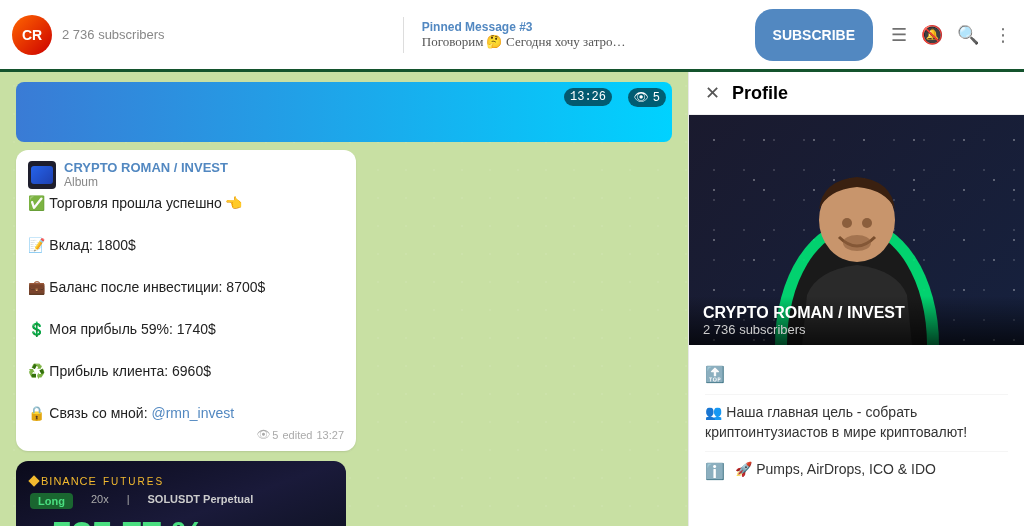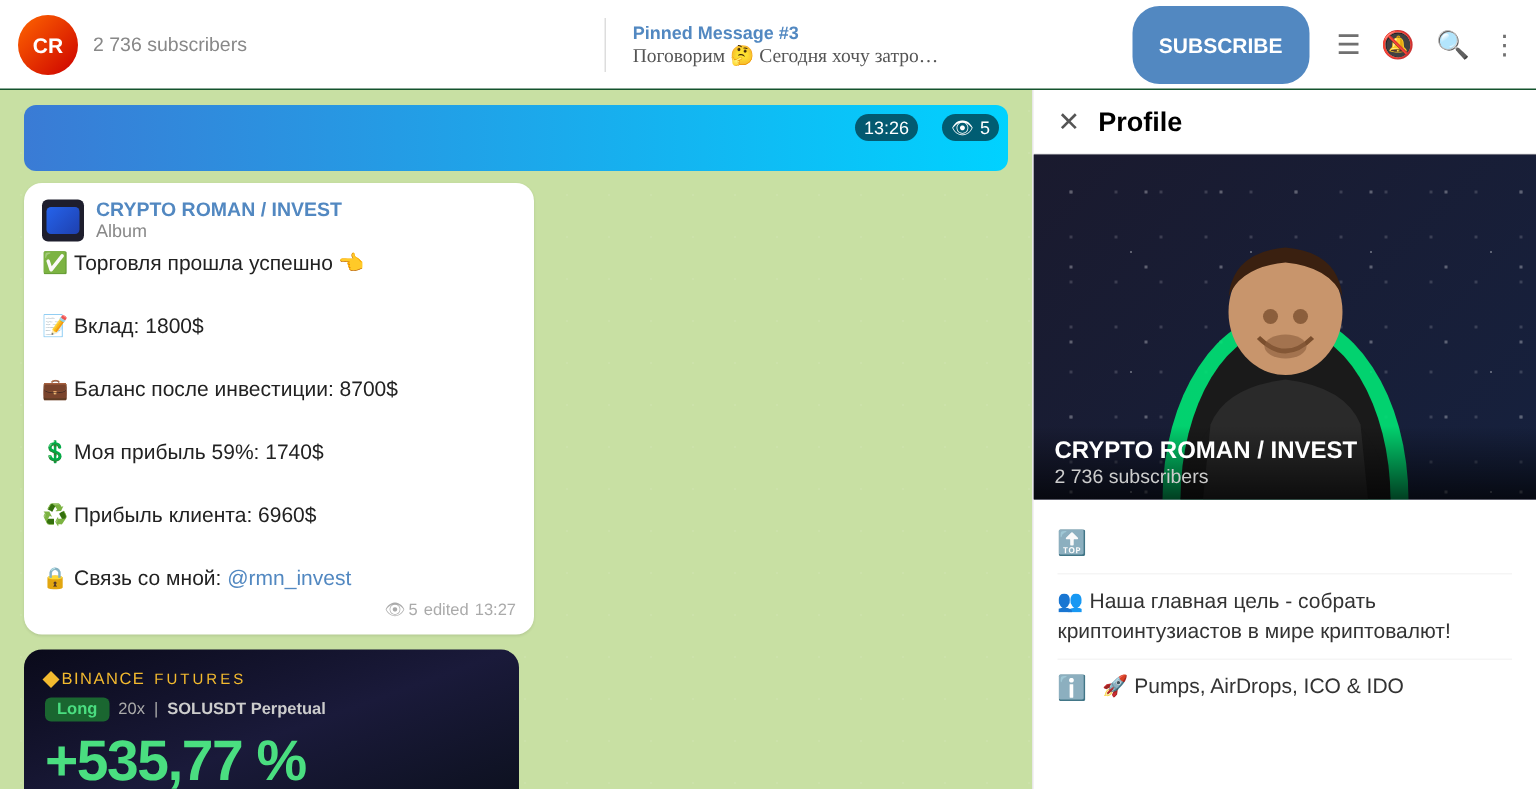--- a/index.html
+++ b/index.html
@@ -1,21 +1,21 @@
 <!DOCTYPE html>
 <html><head>
   <meta charset="utf-8">
   <style>
     * { margin: 0; padding: 0; box-sizing: border-box; }
     body { width: 1024px; height: 526px; overflow: hidden; font-family: -apple-system, BlinkMacSystemFont, 'Segoe UI', sans-serif; display: flex; flex-direction: column; background: #fff; }
 
     
     .header {
-      display: flex; align-items: center; height: 60px;
-      background: #fff; border-bottom: 1px solid #14532d;
+      display: flex; align-items: center; height: 72px;
+      background: #fff; border-bottom: 3px solid #14532d;
       padding: 0 12px; gap: 10px; flex-shrink: 0;
     }
     .header-avatar {
       width: 40px; height: 40px; border-radius: 50%;
       background: linear-gradient(135deg, #f60, #c00);
       display: flex; align-items: center; justify-content: center;
       color: #fff; font-weight: bold; font-size: 14px; flex-shrink: 0;
     }
     .header-info { flex: 1; min-width: 0; }
     .header-title { font-weight: 700; font-size: 15px; color: #000; white-space: nowrap; overflow: hidden; text-overflow: ellipsis; }
@@ -54,22 +54,23 @@
     .msg-sender { font-weight: 700; font-size: 13px; color: #5288c1; }
     .msg-type { font-size: 12px; color: #888; }
     .msg-body { font-size: 14px; color: #222; line-height: 1.5; }
     .msg-footer { display: flex; justify-content: flex-end; align-items: center; gap: 4px; margin-top: 4px; }
     .msg-edited { font-size: 11px; color: #aaa; }
     .msg-time { font-size: 11px; color: #aaa; }
     .view-count { font-size: 11px; color: #aaa; display: flex; align-items: center; gap: 2px; }
 
     
     .chat-top-media {
-      position: relative; height: 44px; margin-bottom: 8px; border-radius: 8px; overflow: hidden;
+      position: relative; height: 60px; margin-bottom: 8px; border-radius: 8px; overflow: hidden;
       background: linear-gradient(90deg, #3a7bd5, #00d2ff);
+      font-family: Liberation Mono, monospace;
     }
     .media-counter {
       position: absolute; top: 6px; right: 6px;
       background: rgba(0,0,0,0.55); color: #fff; font-size: 12px;
       padding: 2px 6px; border-radius: 10px; display: flex; align-items: center; gap: 4px;
     }
     .media-timer {
       position: absolute; top: 6px; right: 60px;
       background: rgba(0,0,0,0.55); color: #fff; font-size: 12px;
       padding: 2px 6px; border-radius: 10px;
@@ -77,21 +78,21 @@
 
     
     .binance-card {
       background: linear-gradient(160deg, #0a0a1a 0%, #1a1a3a 50%, #0a0f1a 100%);
       border-radius: 12px; padding: 14px; max-width: 330px;
       margin-top: 6px;
     }
     .binance-header { display: flex; align-items: center; gap: 6px; margin-bottom: 6px; }
     .binance-logo { font-size: 11px; font-weight: 400; color: #f3ba2f; letter-spacing: 1px; }
     .binance-sub { font-size: 10px; color: #f3ba2f; letter-spacing: 2px; }
-    .binance-tags { display: flex; gap: 6px; margin-bottom: 4px; align-items: center; }
+    .binance-tags { display: flex; gap: 18px; margin-bottom: 4px; align-items: flex-start; }
     .tag-long { background: #1a6630; color: #4ade80; font-size: 11px; padding: 2px 8px; border-radius: 4px; font-weight: 600; }
     .tag-lev { color: #aaa; font-size: 11px; }
     .tag-pair { color: #ccc; font-size: 11px; font-weight: 600; }
     .binance-pct { font-size: 38px; font-weight: 800; color: #4ade80; letter-spacing: -1px; margin: 6px 0; }
     .binance-logo-small { display: flex; align-items: center; gap: 3px; }
     .diamond-shape { width: 8px; height: 8px; background: #f3ba2f; transform: rotate(45deg); }
 
     
     .profile-panel {
       width: 336px; flex-shrink: 0; background: #fff;

